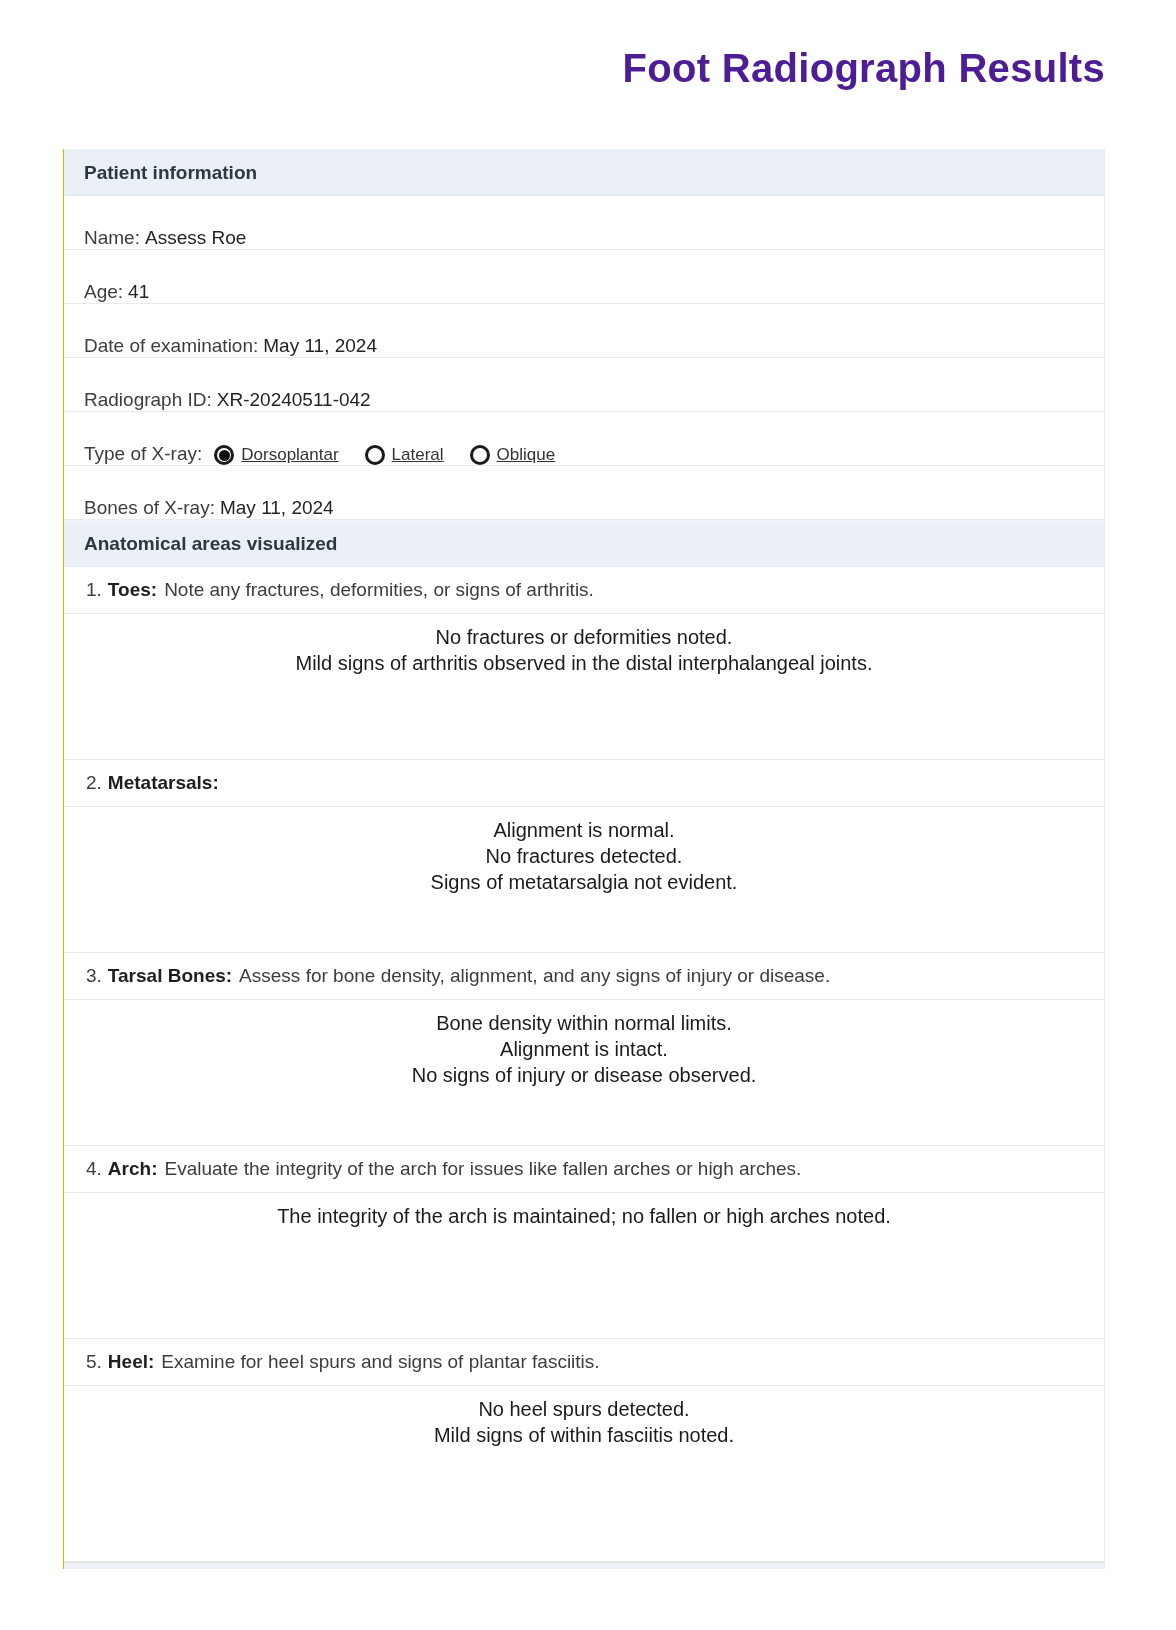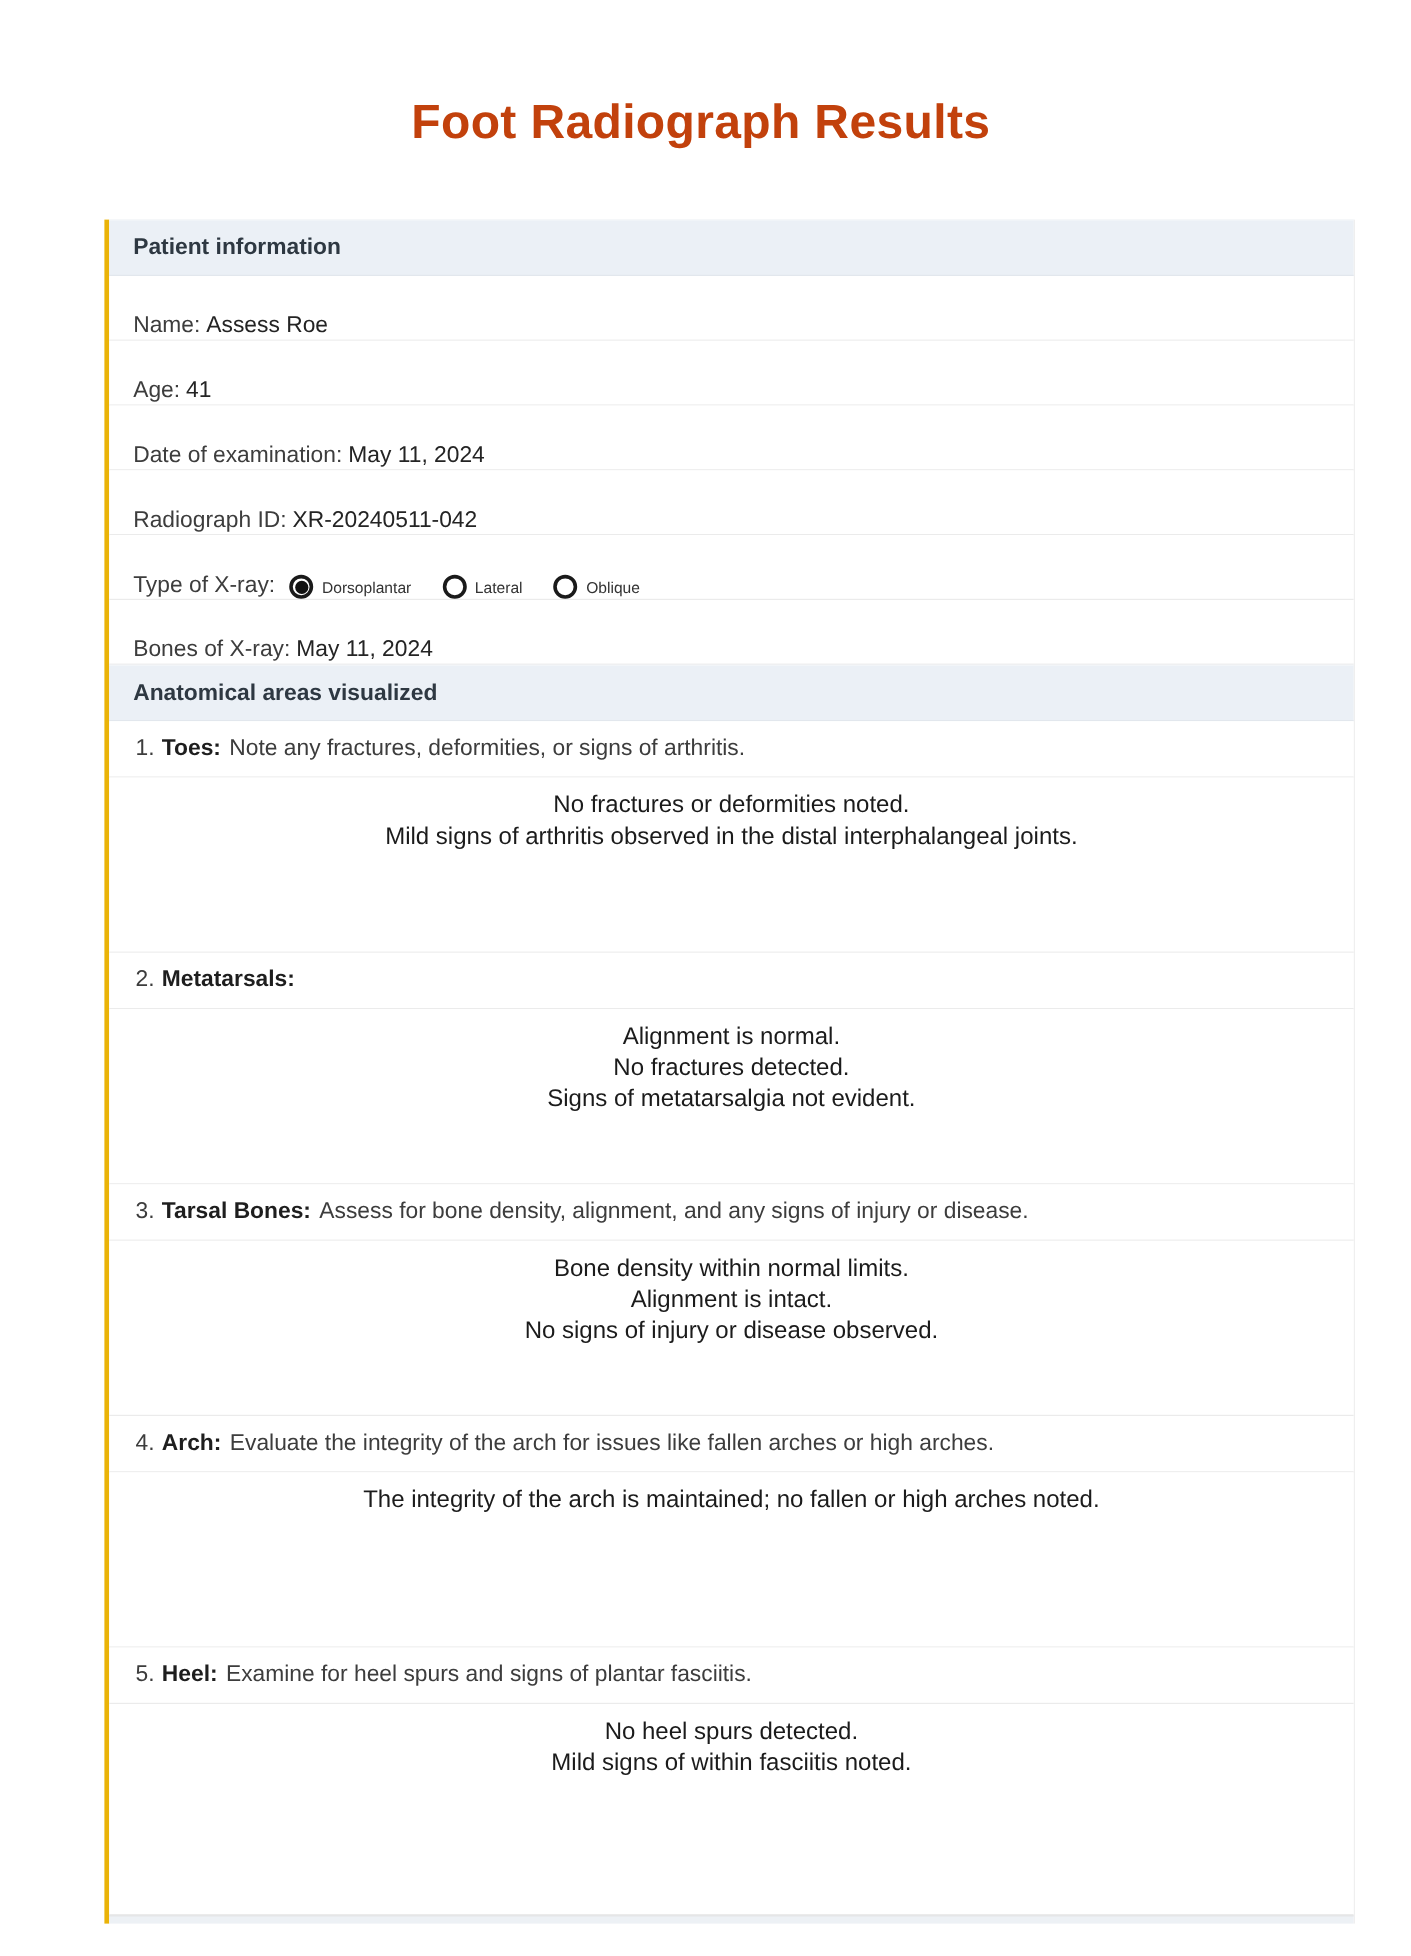--- a/index.html
+++ b/index.html
@@ -9,33 +9,32 @@
     height: 1630px;
     font-family: "Liberation Sans", "DejaVu Sans", sans-serif;
     color: #2a2a2a;
     overflow: hidden;
   }
   .content {
     width: 1042px;
     margin-left: 63px;
   }
   .doc-title {
-    padding-top: 80px;
-    text-align: center;
+    padding-top: 46px;
+    text-align: right;
     font-size: 40px;
     font-weight: 700;
-    color: #c2410c;
+    color: #4c1d95;
     letter-spacing: 0.3px;
   }
   .form-table {
     margin-top: 58px;
     width: 100%;
-    border-left: 4px solid #eab308;
+    border-left: 1px solid #eab308;
     border-right: 1px solid #ececec;
-    margin-left: 24px;
   }
   .section-header {
     background: #ebf0f6;
     border-top: 1px solid #f2f5f8;
     border-bottom: 1px solid #e2e7ed;
     height: 47px;
     padding: 0 20px;
     display: flex;
     align-items: center;
     font-size: 19px;
@@ -105,21 +104,21 @@
     flex: 0 0 auto;
     background: #ffffff;
   }
   .radio-circle.checked::after {
     content: "";
     width: 11px;
     height: 11px;
     border-radius: 50%;
     background: #111111;
   }
-  .radio-label { font-size: 13px; color: #333333; }
+  .radio-label { font-size: 17px; color: #333333; text-decoration: underline; }
   .next-section-sliver {
     height: 7px;
     background: #edf1f5;
     border-top: 1px solid #e3e3e3;
   }
 </style>
 </head>
 <body>
 
 <div class="content">

